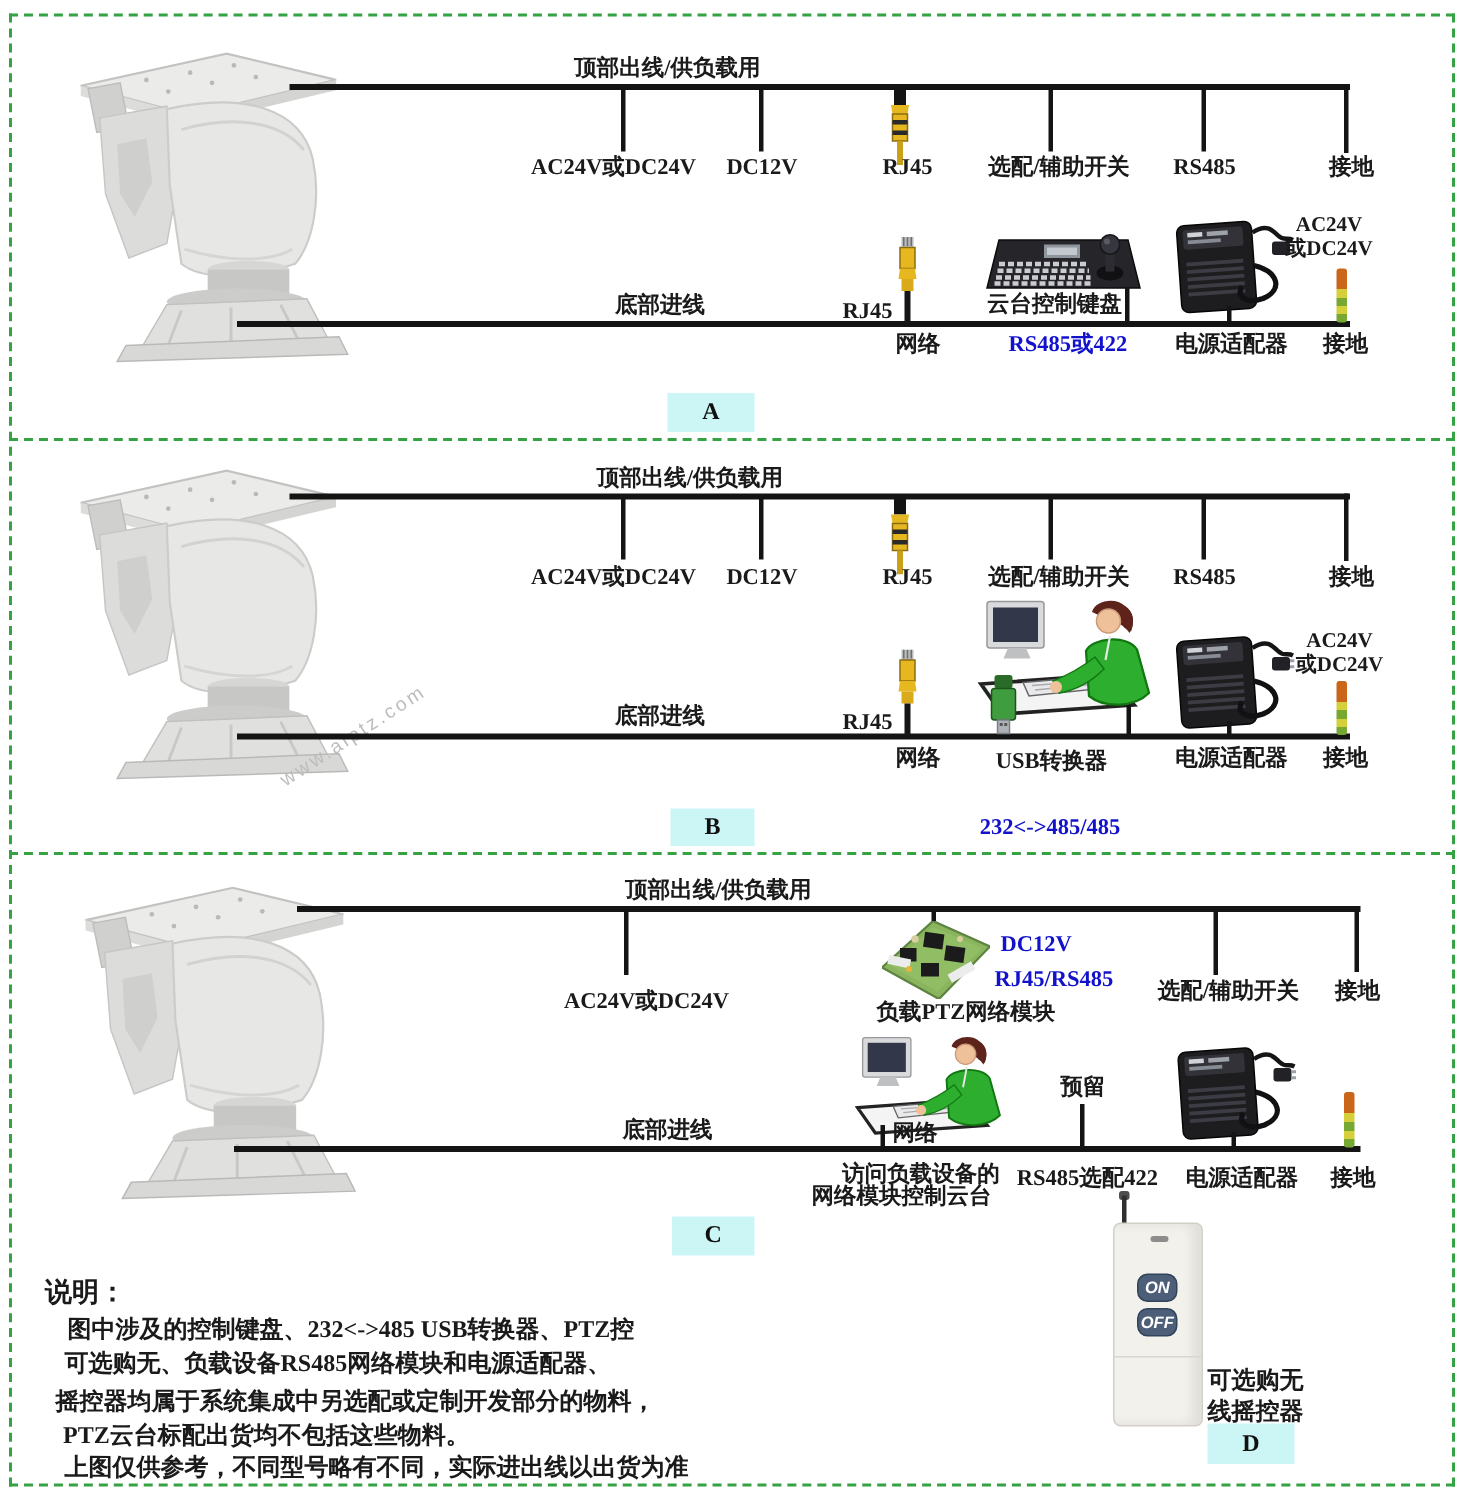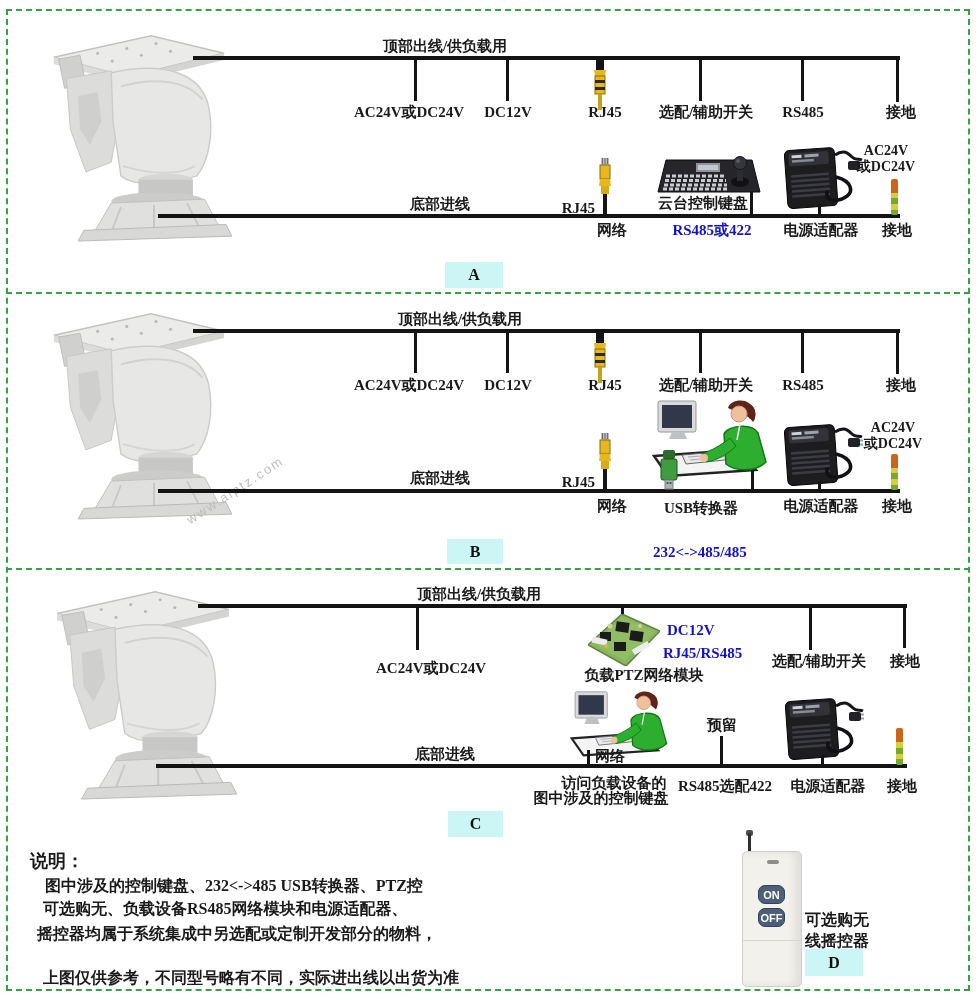--- a/index.html
+++ b/index.html
@@ -20,21 +20,21 @@
        font-size:16px;font-weight:600;color:#111;}
   .icon{position:absolute;}
   .gbar{position:absolute;width:7px;
         background:linear-gradient(#c9661a 0 38%,#d4cf3a 38% 54%,#76a832 54% 70%,#d4cf3a 70% 85%,#76a832 85% 100%);
         border-radius:2px;}
   .wm{position:absolute;color:#bdbdbd;font-size:13px;letter-spacing:2px;
       transform:rotate(-33deg);transform-origin:left bottom;font-family:"Liberation Sans","DejaVu Sans",sans-serif;}
   .note-title{position:absolute;font-size:18px;font-weight:700;}
   .note-line{position:absolute;font-size:16px;font-weight:600;white-space:nowrap;}
   
-  .remote{position:absolute;left:740px;top:830px;width:62px;height:158px;}
+  .remote{position:absolute;left:740px;top:794px;width:62px;height:158px;font-style:italic;}
   .remote .antenna{position:absolute;left:8px;top:3px;width:3px;height:20px;background:#2f2f2f;}
   .remote .antenna-tip{position:absolute;left:6px;top:0;width:7px;height:6px;background:#4e4e4e;border-radius:2px;}
   .remote .body{position:absolute;left:2px;top:21px;width:58px;height:134px;background:#f3f1ec;
         border:1px solid #d2cfc8;border-radius:5px;box-shadow:inset -6px 0 8px rgba(0,0,0,.08);}
   .remote .slot{position:absolute;left:24px;top:8px;width:12px;height:4px;background:#8d8d8b;border-radius:2px;}
   .remote .seam{position:absolute;left:0;top:88px;width:100%;height:1px;background:#d9d6d0;}
   .rbtn{position:absolute;left:15px;width:27px;height:19px;background:#4d5f78;border:1px solid #32445c;
         border-radius:7px;color:#fff;font-size:11px;font-weight:700;display:flex;align-items:center;
         justify-content:center;font-family:"Liberation Sans","DejaVu Sans",sans-serif;box-sizing:border-box;}
 </style>
@@ -276,37 +276,38 @@
   <div class="t" style="left:819px;top:653px">选配/辅助开关</div>
   <div class="t" style="left:905px;top:653px">接地</div>
   <div class="h" style="left:156px;top:764px;width:751px"></div>
   <div class="t" style="left:445px;top:746px">底部进线</div>
   <svg class="icon" style="left:570px;top:688px;width:100px;height:72px">
       <use href="#sym-person"></use>
     </svg>
   <div class="v" style="left:587px;top:750px;height:15px"></div>
   <div class="t" style="left:610px;top:748px">网络</div>
   <div class="t" style="left:614px;top:775px">访问负载设备的</div>
-  <div class="t" style="left:601px;top:790px">图中涉及的控制键盘</div>
+  <div class="t" style="left:601px;top:790px">网络模块控制云台</div>
   <div class="t" style="left:722px;top:717px">预留</div>
   <div class="v" style="left:720px;top:736px;height:29px"></div>
   <div class="t" style="left:725px;top:778px">RS485选配422</div>
   <svg class="icon" style="left:779px;top:694px;width:85px;height:70px">
       <use href="#sym-adapter"></use>
     </svg>
   <div class="v" style="left:821px;top:755px;height:10px"></div>
   <div class="t" style="left:828px;top:778px">电源适配器</div>
   <div class="gbar" style="left:896px;top:728px;height:37px"></div>
   <div class="t" style="left:902px;top:778px">接地</div>
   <div class="tag" style="left:448px;top:811px;width:55px;height:26px">C</div>
 
   <div class="note-title" style="left:30px;top:849px">说明：</div>
   <div class="note-line" style="left:45px;top:876px">图中涉及的控制键盘、232&lt;-&gt;485 USB转换器、PTZ控</div>
   <div class="note-line" style="left:43px;top:899px">可选购无、负载设备RS485网络模块和电源适配器、</div>
   <div class="note-line" style="left:37px;top:924px">摇控器均属于系统集成中另选配或定制开发部分的物料，</div>
+  <div class="note-line" style="left:42px;top:947px">PTZ云台标配出货均不包括这些物料。</div>
   <div class="note-line" style="left:43px;top:968px">上图仅供参考，不同型号略有不同，实际进出线以出货为准</div>
 
   <div class="remote">
     <div class="antenna-tip"></div>
     <div class="antenna"></div>
     <div class="body">
       <div class="slot"></div>
       <div class="rbtn" style="top:33px">ON</div>
       <div class="rbtn" style="top:56px">OFF</div>
       <div class="seam"></div>

